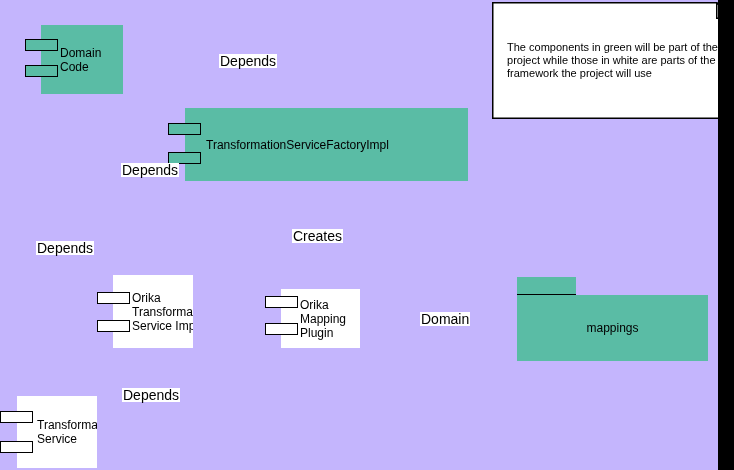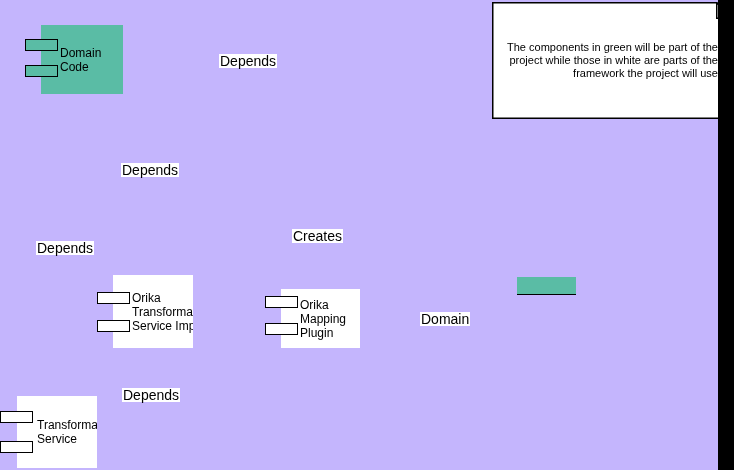--- a/index.html
+++ b/index.html
@@ -118,41 +118,47 @@
 
   
   #note { position: absolute; left: 492px; top: 2px; width: 241px; height: 117px; }
   #note svg { position: absolute; left: 0; top: 0; }
   #note .note-text {
     position: absolute;
     inset: 0;
     display: flex;
     align-items: center;
     justify-content: center;
-    text-align: right;
+    text-align: left;
     font-size: 11px;
     line-height: 13px;
     white-space: pre-line;
     padding: 0 12px;
     color: #000000;
   }
 </style>
 </head>
 <body>
 
 <div id="canvas">
 
   <div class="comp green" id="c-domain">
     <div class="body"></div>
     <div class="tab t1"></div>
     <div class="tab t2"></div>
     <div class="comp-label">Domain
 Code</div>
   </div>
 
+  <div class="comp green" id="c-factory">
+    <div class="body"></div>
+    <div class="tab t1"></div>
+    <div class="tab t2"></div>
+    <div class="comp-label">TransformationServiceFactoryImpl</div>
+  </div>
 
   <div class="comp white" id="c-orika-service">
     <div class="body"></div>
     <div class="tab t1"></div>
     <div class="tab t2"></div>
     <div class="comp-label">Orika
 Transformation
 Service Impl</div>
   </div>
 
@@ -168,20 +174,23 @@
   <div class="comp white" id="c-tservice">
     <div class="body"></div>
     <div class="tab t1"></div>
     <div class="tab t2"></div>
     <div class="comp-label">Transformation
 Service</div>
   </div>
 
   <div id="pkg-mappings">
     <div class="pkg-tab"></div>
+    <div class="pkg-body">
+      <span>mappings</span>
+    </div>
   </div>
 
   <div class="edge-label" id="l-depends-top">Depends</div>
   <div class="edge-label" id="l-depends-mid">Depends</div>
   <div class="edge-label" id="l-depends-low">Depends</div>
   <div class="edge-label" id="l-creates">Creates</div>
   <div class="edge-label" id="l-reads">Domain</div>
   <div class="edge-label" id="l-extends">Depends</div>
 
   <div id="note">

